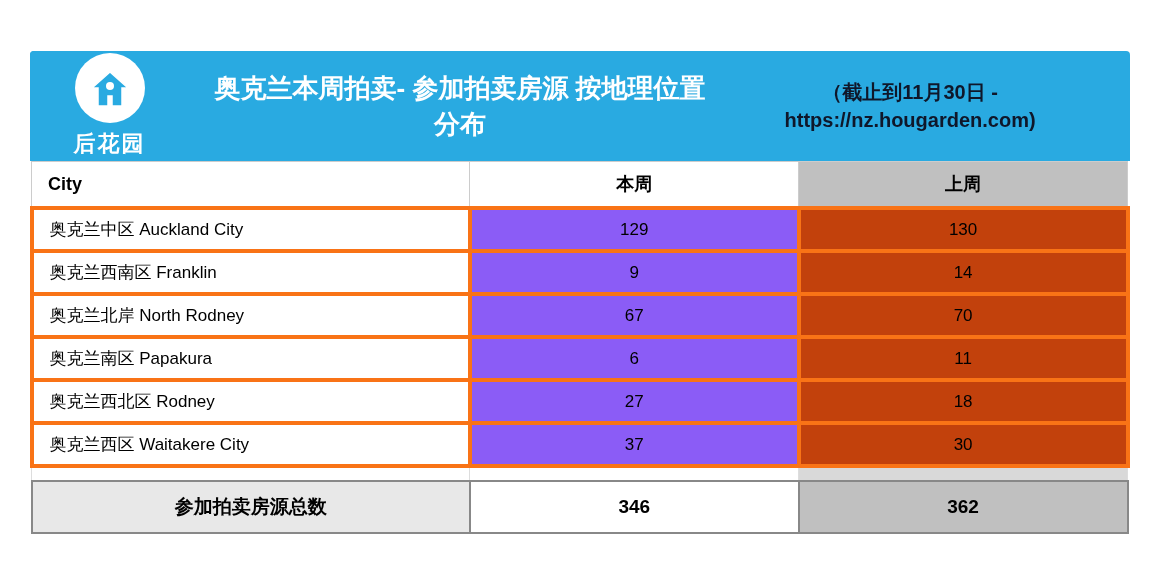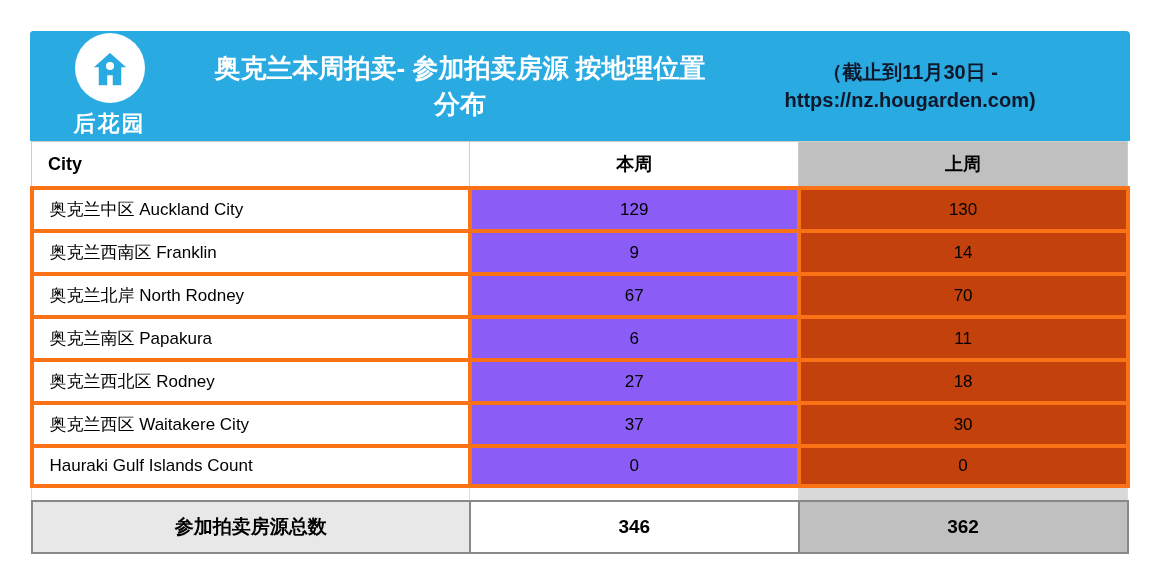--- a/index.html
+++ b/index.html
@@ -202,25 +202,20 @@
         <tr>
           <td>奥克兰西北区 Rodney</td>
           <td class="this-week-val">27</td>
           <td class="last-week-val">18</td>
         </tr>
         <tr>
           <td>奥克兰西区 Waitakere City</td>
           <td class="this-week-val">37</td>
           <td class="last-week-val">30</td>
         </tr>
-        <tr>
-          <td>Hauraki Gulf Islands Count</td>
-          <td class="this-week-val">0</td>
-          <td class="last-week-val">0</td>
-        </tr>
         <tr class="spacer-row">
           <td></td>
           <td></td>
           <td style="background: rgb(217, 217, 217);"></td>
         </tr>
       </tbody>
     <tfoot>
       <tr>
         <td>参加拍卖房源总数</td>
         <td class="this-week-total">346</td>

